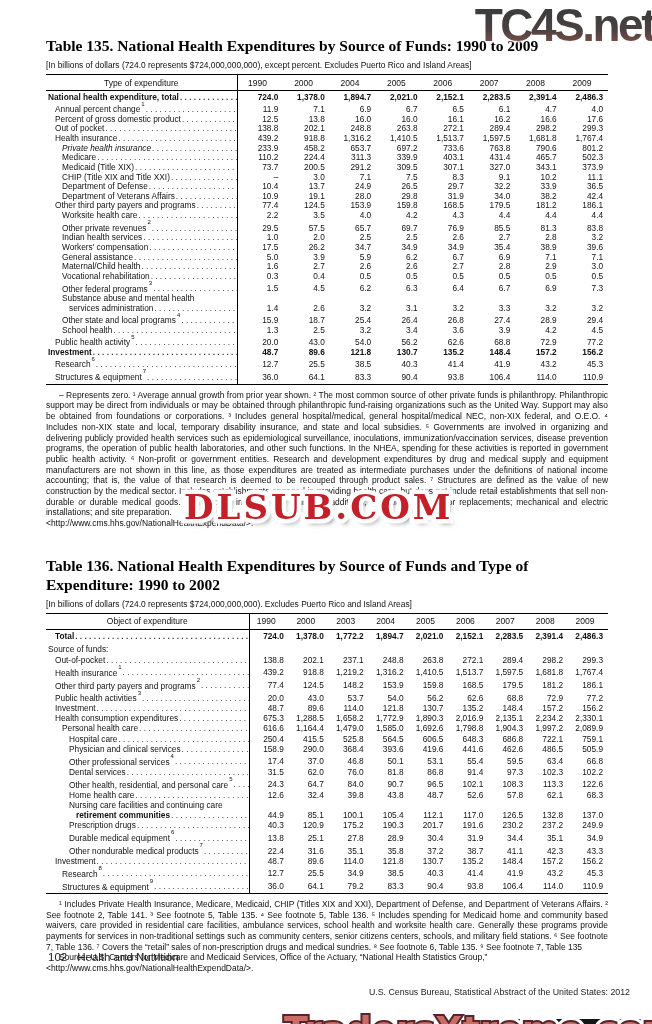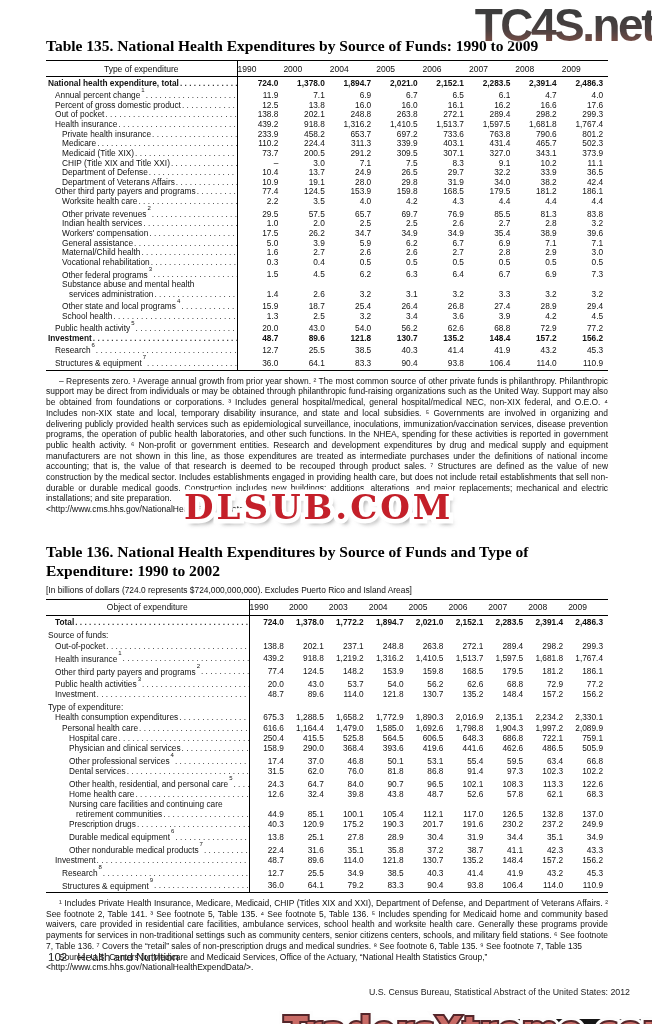--- a/index.html
+++ b/index.html
@@ -20,21 +20,21 @@
 
   table.dtable { border-collapse:collapse; table-layout:fixed; width:562px; }
   .t135 col.c-stub { width:191px; } .t135 col.c-num { width:46.4px; }
   .t136 col.c-stub { width:203px; } .t136 col.c-num { width:39.9px; }
 
   table.dtable th {
     font-weight:normal; font-size:8.5px; padding:2.5px 0;
     border-top:1.6px solid #000; border-bottom:1px solid #000; color:#111;
   }
   table.dtable th.stub { text-align:center; }
-  table.dtable th.num { text-align:left; padding-right:6px; }
+  table.dtable th.num { text-align:center; padding-right:6px; }
   table.dtable td { font-size:8.3px; vertical-align:bottom; padding:0; }
   .t135 td { line-height:9.65px; }
   .t136 td { line-height:10.1px; }
   table.dtable td.num { text-align:right; padding-right:5px; white-space:nowrap; }
   table.dtable .first { border-left:1px solid #000; }
   table.dtable tbody tr:last-child td { border-bottom:1.8px solid #000; padding-bottom:1.5px; }
   table.dtable tbody tr:first-child td { padding-top:1.5px; }
   tr.bold td { font-weight:bold; }
   tr.section td { padding-top:3px; }
   td.stub .rline { display:flex; align-items:baseline; }
@@ -77,20 +77,21 @@
     text-shadow:3px 4px 4px rgba(150,150,150,.7); }
   .wm-bot::after { -webkit-text-stroke:4px #54262a; z-index:-1; color:transparent; }
 </style>
 </head>
 <body>
 
 
 
 <div class="content">
   <h2 class="tbl-title t135-title">Table 135. National Health Expenditures by Source of Funds: 1990 to 2009</h2>
+  <div class="bracket">[In billions of dollars (724.0 represents $724,000,000,000), except percent. Excludes Puerto Rico and Island Areas]</div>
   <div>
       <table class="dtable t135">
         <colgroup>
           <col class="c-stub">
           <col class="c-num">
           <col class="c-num">
           <col class="c-num">
           <col class="c-num">
           <col class="c-num">
           <col class="c-num">
@@ -187,21 +188,21 @@
             <td class="num">1,316.2</td>
             <td class="num">1,410.5</td>
             <td class="num">1,513.7</td>
             <td class="num">1,597.5</td>
             <td class="num">1,681.8</td>
             <td class="num">1,767.4</td>
           </tr>
           <tr>
             <td class="stub">
               <div class="rline">
-                <span class="lbl" style="padding-left: 16px;">Private health insurance</span>
+                <span class="lbl" style="padding-left: 16px; font-style: italic;">Private health insurance</span>
                 <span class="dots"> . . . . . . . . . . . . . . . . . . . . . . . . . . . . . . . . . . . . . . . . . . . . . . . . . . . . . . . . . . . . . . . . . . . . . . . . . . . . . . . . . . . . . . . . . .</span>
               </div>
             </td>
             <td class="num first">233.9</td>
             <td class="num">458.2</td>
             <td class="num">653.7</td>
             <td class="num">697.2</td>
             <td class="num">733.6</td>
             <td class="num">763.8</td>
             <td class="num">790.6</td>
@@ -697,36 +698,20 @@
             <td class="num first">48.7</td>
             <td class="num">89.6</td>
             <td class="num">114.0</td>
             <td class="num">121.8</td>
             <td class="num">130.7</td>
             <td class="num">135.2</td>
             <td class="num">148.4</td>
             <td class="num">157.2</td>
             <td class="num">156.2</td>
           </tr>
-          <tr class="section">
-            <td class="stub">
-              <div class="rline">
-                <span class="lbl" style="padding-left: 2px;">Type of expenditure:</span>
-              </div>
-            </td>
-            <td class="num first"></td>
-            <td class="num"></td>
-            <td class="num"></td>
-            <td class="num"></td>
-            <td class="num"></td>
-            <td class="num"></td>
-            <td class="num"></td>
-            <td class="num"></td>
-            <td class="num"></td>
-          </tr>
           <tr>
             <td class="stub">
               <div class="rline">
                 <span class="lbl" style="padding-left: 9px;">Health consumption expenditures</span>
                 <span class="dots"> . . . . . . . . . . . . . . . . . . . . . . . . . . . . . . . . . . . . . . . . . . . . . . . . . . . . . . . . . . . . . . . . . . . . . . . . . . . . . . . . . . . . . . . . . .</span>
               </div>
             </td>
             <td class="num first">675.3</td>
             <td class="num">1,288.5</td>
             <td class="num">1,658.2</td>
@@ -855,21 +840,21 @@
             <td class="num">57.8</td>
             <td class="num">62.1</td>
             <td class="num">68.3</td>
           </tr>
           <tr>
             <td class="stub">
               <div class="rline">
                 <span class="lbl" style="padding-left: 23px;">Nursing care facilities and continuing care</span>
               </div>
               <div class="rline">
-                <span class="lbl" style="padding-left: 30px;">retirement communities</span>
+                <span class="lbl" style="padding-left: 30px; font-weight: bold;">retirement communities</span>
                 <span class="dots"> . . . . . . . . . . . . . . . . . . . . . . . . . . . . . . . . . . . . . . . . . . . . . . . . . . . . . . . . . . . . . . . . . . . . . . . . . . . . . . . . . . . . . . . . . .</span>
               </div>
             </td>
             <td class="num first">44.9</td>
             <td class="num">85.1</td>
             <td class="num">100.1</td>
             <td class="num">105.4</td>
             <td class="num">112.1</td>
             <td class="num">117.0</td>
             <td class="num">126.5</td>

